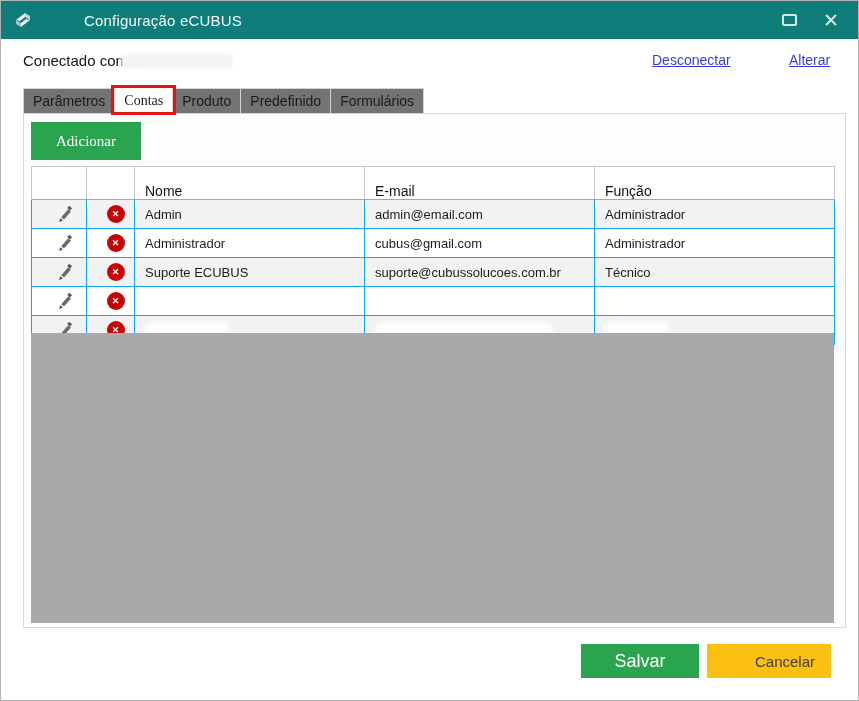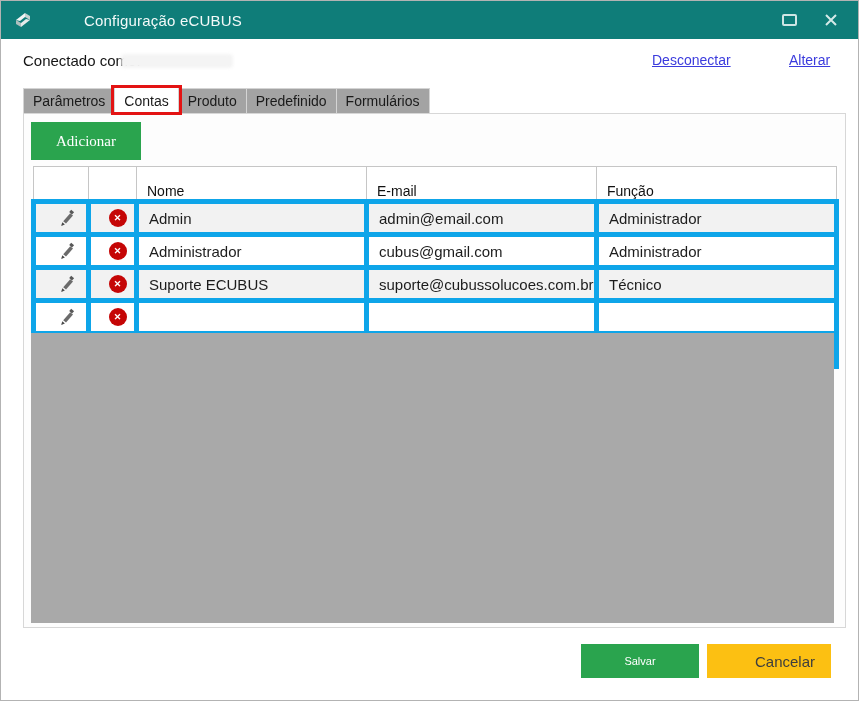--- a/index.html
+++ b/index.html
@@ -48,25 +48,25 @@
   .link{position:absolute;top:51px;font-size:14px;color:var(--link);text-decoration:underline;cursor:pointer;}
   .link-disconnect{left:651px;text-align:center;}
   .link-change{left:788px;}
   
   .tabstrip{
     position:absolute;left:22px;top:87px;height:25px;
     display:flex;align-items:flex-end;z-index:3;
   }
   .tab{
     height:25px;line-height:25px;padding:0 9px;font-size:14px;color:#1a1a1a;
-    background:#a3a3a3;border:1px solid #d4d4d4;border-bottom:none;
+    background:#737373;border:1px solid #d4d4d4;border-bottom:none;
     margin-right:-1px;white-space:nowrap;cursor:pointer;
   }
   .tab.selected{background:#ffffff;height:26px;line-height:26px;z-index:4;position:relative;}
-  .tab.highlighted{position:relative;}
+  .tab.highlighted{position:relative;font-family:Liberation Serif, serif;}
   .tab.highlighted::after{
     content:"";position:absolute;left:-4px;right:-4px;top:-3px;bottom:-2px;
     border:3px solid var(--highlight);pointer-events:none;z-index:6;
   }
   
   .panel{
     position:absolute;left:22px;top:112px;width:823px;height:515px;
     background:#fdfdfd;border:1px solid #d7d7d7;z-index:2;
   }
   .btn-add{
@@ -79,22 +79,22 @@
     position:absolute;left:7px;top:52px;width:803px;
     border-collapse:collapse;table-layout:fixed;
     background:#fff;border:1px solid #b9b9b9;
   }
   table.accounts th{
     height:27px;font-size:14px;font-weight:normal;color:#111;text-align:left;
     padding:16px 0 0 10px;background:#fff;
     border:1px solid #c6c6c6;border-bottom:1px solid #a7a7a7;
   }
   table.accounts td{
-    height:28px;font-size:15px;color:#1c1c1c;
-    padding:0 0 0 10px;border:5px solid #0ea5e9;overflow:hidden;white-space:nowrap;
+    height:28px;font-size:13px;color:#1c1c1c;
+    padding:0 0 0 10px;border:1px solid #0ea5e9;overflow:hidden;white-space:nowrap;
     position:relative;
   }
   tr.stripe td{background:#f2f2f2;}
   td.cell-icon{padding:0;text-align:center;}
   .icon-btn{
     background:transparent;border:none;cursor:pointer;padding:0;
     display:inline-flex;align-items:center;justify-content:center;width:100%;height:28px;
   }
   .delete-icon{
     width:18px;height:18px;border-radius:50%;background:var(--delete-red);
@@ -112,21 +112,21 @@
   td.redacted.r-email::after{width:178px;}
   td.redacted.r-funcao::after{width:64px;}
   
   .filler{
     position:absolute;left:7px;top:219px;width:803px;height:290px;
     background:var(--filler);
   }
   
   .btn-save{
     position:absolute;left:580px;top:643px;width:118px;height:34px;
-    background:var(--green);color:#fff;font-size:11px;border:none;cursor:pointer;
+    background:var(--green);color:#fff;font-size:18px;border:none;cursor:pointer;
     font-family:inherit;
   }
   .btn-cancel{
     position:absolute;left:706px;top:643px;width:124px;height:34px;
     background:var(--amber);color:#3e3e3e;font-size:15px;border:none;cursor:pointer;
     font-family:inherit;
     padding-left:32px;
   }
 </style>
 </head>

